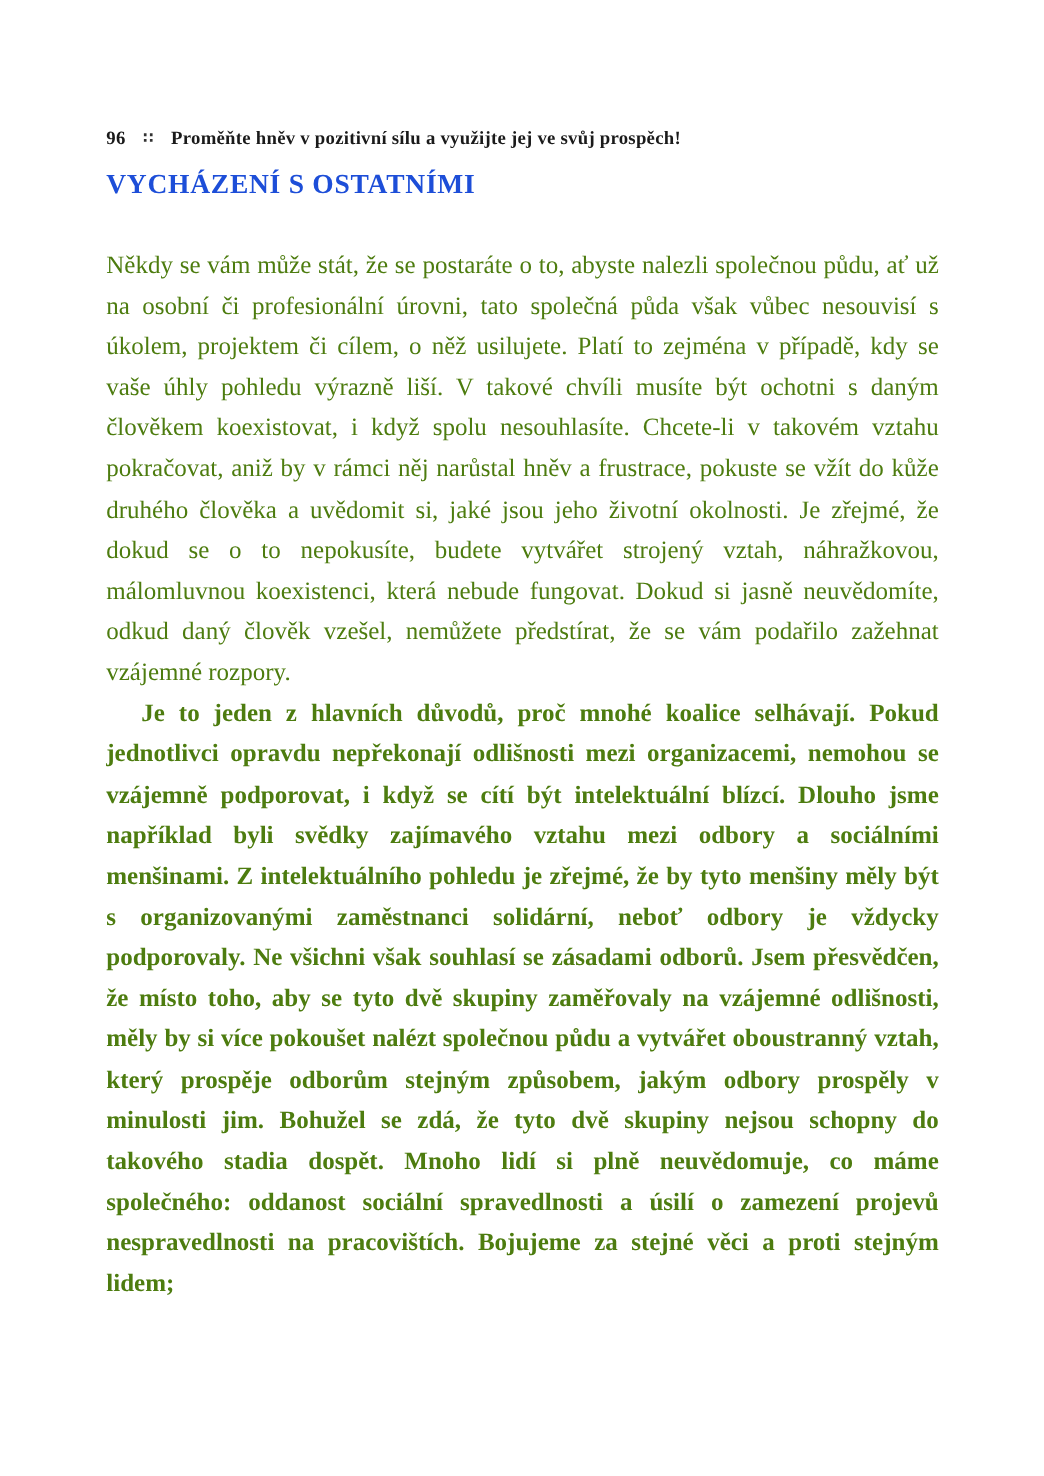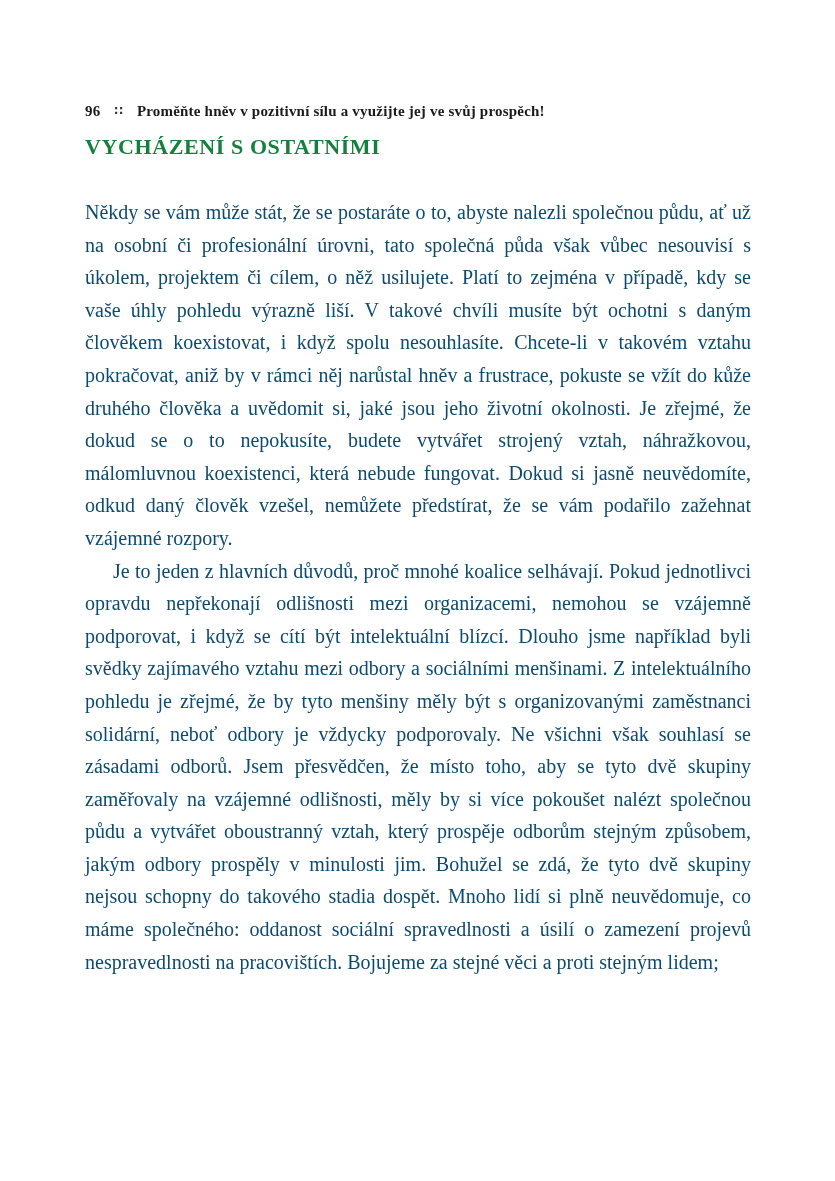--- a/index.html
+++ b/index.html
@@ -43,40 +43,41 @@
   }
   .chapter-heading {
     position: absolute;
     top: 134px;
     left: 85px;
     width: 666px;
     margin: 0;
     font-size: 22px;
     font-weight: bold;
     letter-spacing: 0.6px;
-    color: #15803d;
+    color: #1d4ed8;
   }
   .body-text {
     position: absolute;
     top: 196px;
     left: 85px;
     width: 666px;
     font-size: 20px;
     line-height: 32.6px;
-    color: #0c4a6e;
+    color: #4d7c0f;
     text-align: justify;
     hyphens: auto;
     -webkit-hyphens: auto;
   }
   .body-text p {
     margin: 0;
     padding: 0;
   }
   .body-text p.indent {
     text-indent: 28px;
+    font-weight: bold;
   }
 </style>
 </head>
 <body>
 
 <div class="page">
 
   <div class="running-header">
     <span class="pagenum">96</span>
     <span class="sep">∷</span>

